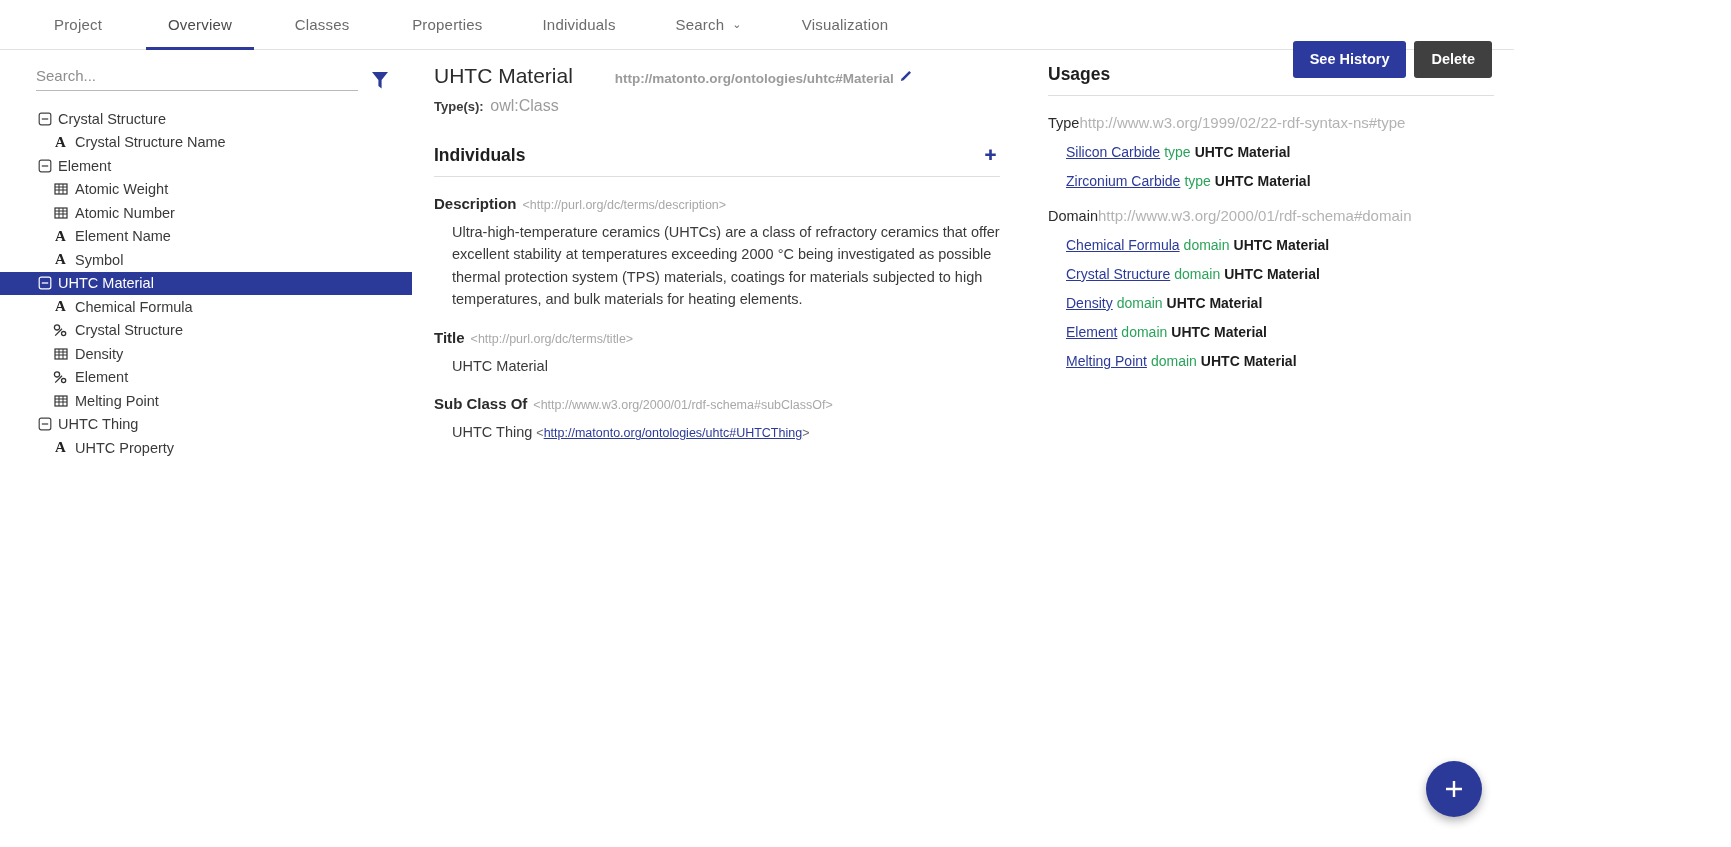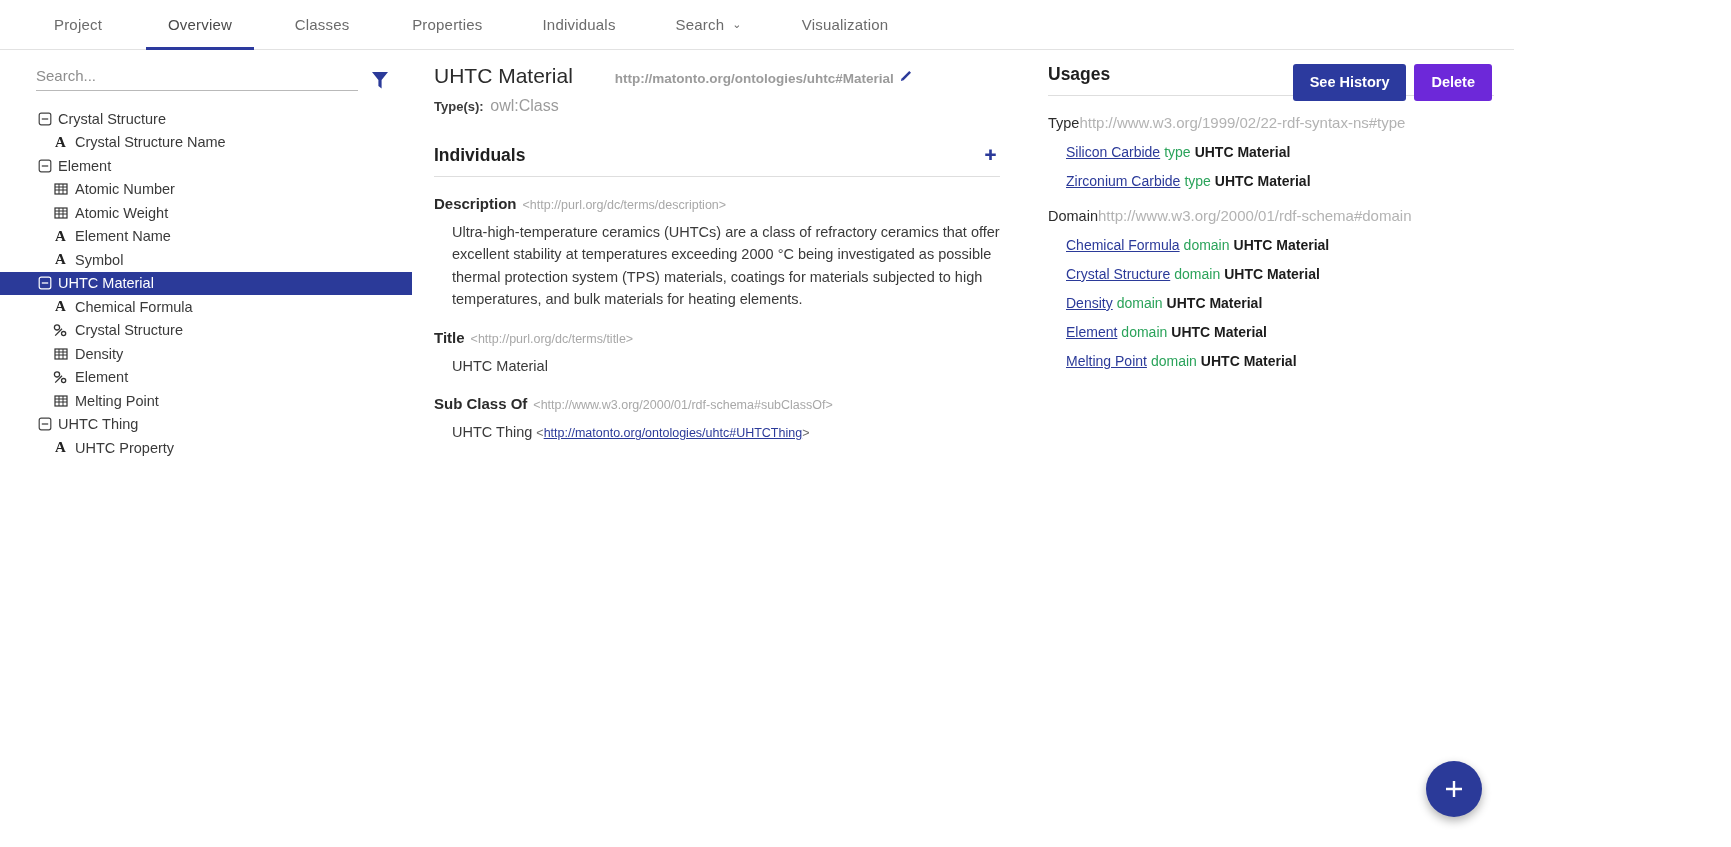--- a/index.html
+++ b/index.html
@@ -155,21 +155,21 @@
     border-radius: 3px;
     color: #fff;
     font-size: 14.5px;
     font-weight: bold;
     padding: 11px 17px;
     cursor: pointer;
     font-family: "Liberation Sans", sans-serif;
     line-height: 1;
   }
   .btn.history { background: #2c3a9e; margin-right: 8px; }
-  .btn.delete { background: #6d28d9; }
+  .btn.delete { background: #404040; }
 
   .section-head {
     display: flex;
     align-items: center;
     border-bottom: 1px solid #dedede;
     padding-bottom: 10px;
     margin-top: 30px;
   }
   .section-title {
     font-size: 17.5px;
@@ -328,33 +328,33 @@
           <li class="node child">
             <span class="ico">
               <svg width="14" height="14" viewBox="0 0 14 14">
                 <rect x="1" y="2" width="12" height="10" fill="none" stroke="#333" stroke-width="1.2"></rect>
                 <line x1="1" y1="5" x2="13" y2="5" stroke="#333" stroke-width="1"></line>
                 <line x1="1" y1="8" x2="13" y2="8" stroke="#333" stroke-width="1"></line>
                 <line x1="5" y1="2" x2="5" y2="12" stroke="#333" stroke-width="1"></line>
                 <line x1="9" y1="2" x2="9" y2="12" stroke="#333" stroke-width="1"></line>
               </svg>
             </span>
-            <span>Atomic Number</span>
+            <span>Atomic Weight</span>
           </li>
           <li class="node child">
             <span class="ico">
               <svg width="14" height="14" viewBox="0 0 14 14">
                 <rect x="1" y="2" width="12" height="10" fill="none" stroke="#333" stroke-width="1.2"></rect>
                 <line x1="1" y1="5" x2="13" y2="5" stroke="#333" stroke-width="1"></line>
                 <line x1="1" y1="8" x2="13" y2="8" stroke="#333" stroke-width="1"></line>
                 <line x1="5" y1="2" x2="5" y2="12" stroke="#333" stroke-width="1"></line>
                 <line x1="9" y1="2" x2="9" y2="12" stroke="#333" stroke-width="1"></line>
               </svg>
             </span>
-            <span>Atomic Weight</span>
+            <span>Atomic Number</span>
           </li>
           <li class="node child">
             <span class="ico letter">A</span>
             <span>Element Name</span>
           </li>
           <li class="node child">
             <span class="ico letter">A</span>
             <span>Symbol</span>
           </li>
           <li class="node selected">
@@ -495,21 +495,21 @@
             <div class="usage-row"><a class="subj" href="#">Crystal Structure</a><span class="pred">domain</span><span class="obj">UHTC Material</span></div>
             <div class="usage-row"><a class="subj" href="#">Density</a><span class="pred">domain</span><span class="obj">UHTC Material</span></div>
             <div class="usage-row"><a class="subj" href="#">Element</a><span class="pred">domain</span><span class="obj">UHTC Material</span></div>
             <div class="usage-row"><a class="subj" href="#">Melting Point</a><span class="pred">domain</span><span class="obj">UHTC Material</span></div>
           </div>
         </div>
     </aside>
 
   </div>
 
-  <div style="position:absolute; right:22px; top:64px; display:flex;">
+  <div style="position:absolute; right:22px; top:41px; display:flex;">
     <button class="btn history">See History</button>
     <button class="btn delete">Delete</button>
   </div>
 
   <button class="fab">
     <svg width="24" height="24" viewBox="0 0 24 24">
       <path d="M10.8 4 h2.4 v6.8 h6.8 v2.4 h-6.8 v6.8 h-2.4 v-6.8 h-6.8 v-2.4 h6.8 z" fill="#ffffff"></path>
     </svg>
   </button>
 

